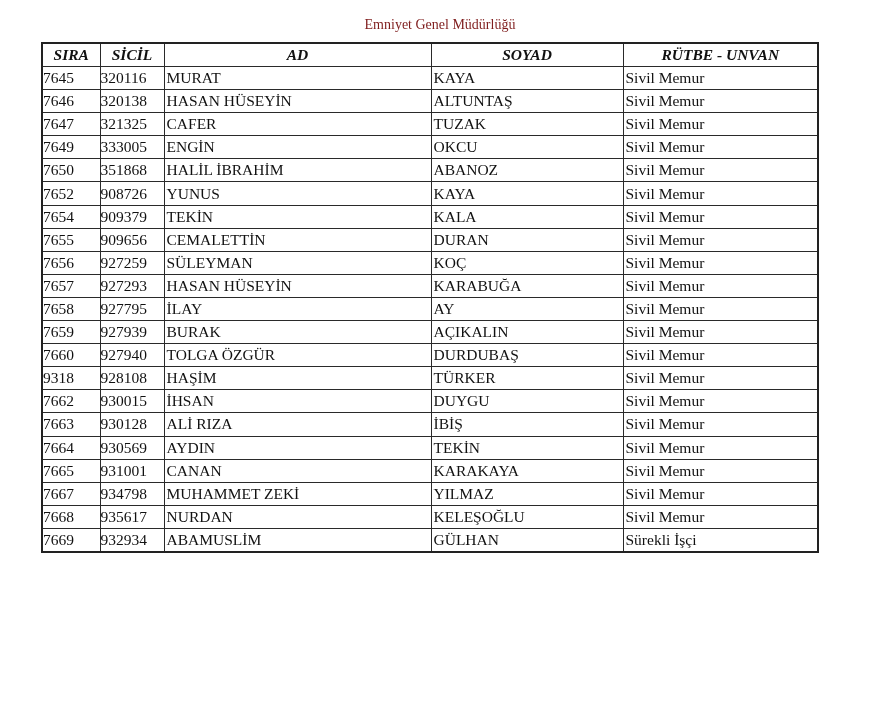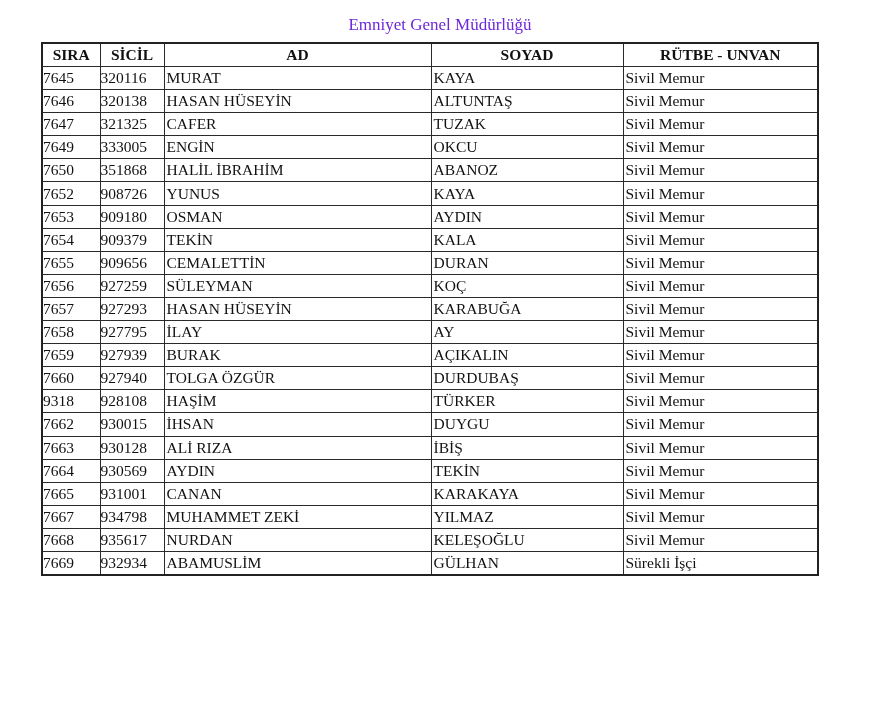--- a/index.html
+++ b/index.html
@@ -14,23 +14,23 @@
       overflow: hidden;
       font-family: "Liberation Serif", "DejaVu Serif", serif;
       color: #111111;
     }
     .doc-title {
       position: absolute;
       left: 0;
       width: 880px;
       top: 14px;
       text-align: center;
-      font-size: 17px;
+      font-size: 14px;
       line-height: 22px;
-      color: #6d28d9;
+      color: #7f1d1d;
     }
     table.roster {
       position: absolute;
       left: 41px;
       top: 42px;
       width: 776px;
       border-collapse: collapse;
       table-layout: fixed;
       border: 2px solid #222;
     }
@@ -42,20 +42,21 @@
       font-size: 15.5px;
       line-height: 20px;
       white-space: nowrap;
       overflow: hidden;
     }
     table.roster th {
       font-weight: bold;
       text-align: center;
       height: 22px;
       font-size: 15.5px;
+      font-style: italic;
     }
     table.roster td.c-sira,
     table.roster td.c-sicil {
       text-align: left;
     }
     table.roster td.c-ad,
     table.roster td.c-soyad,
     table.roster td.c-rutbe {
       text-align: left;
       padding-left: 2px;
@@ -125,27 +126,20 @@
         <td class="c-rutbe">Sivil Memur</td>
       </tr>
       <tr>
         <td class="c-sira">7652</td>
         <td class="c-sicil">908726</td>
         <td class="c-ad">YUNUS</td>
         <td class="c-soyad">KAYA</td>
         <td class="c-rutbe">Sivil Memur</td>
       </tr>
       <tr>
-        <td class="c-sira">7653</td>
-        <td class="c-sicil">909180</td>
-        <td class="c-ad">OSMAN</td>
-        <td class="c-soyad">AYDIN</td>
-        <td class="c-rutbe">Sivil Memur</td>
-      </tr>
-      <tr>
         <td class="c-sira">7654</td>
         <td class="c-sicil">909379</td>
         <td class="c-ad">TEKİN</td>
         <td class="c-soyad">KALA</td>
         <td class="c-rutbe">Sivil Memur</td>
       </tr>
       <tr>
         <td class="c-sira">7655</td>
         <td class="c-sicil">909656</td>
         <td class="c-ad">CEMALETTİN</td>

